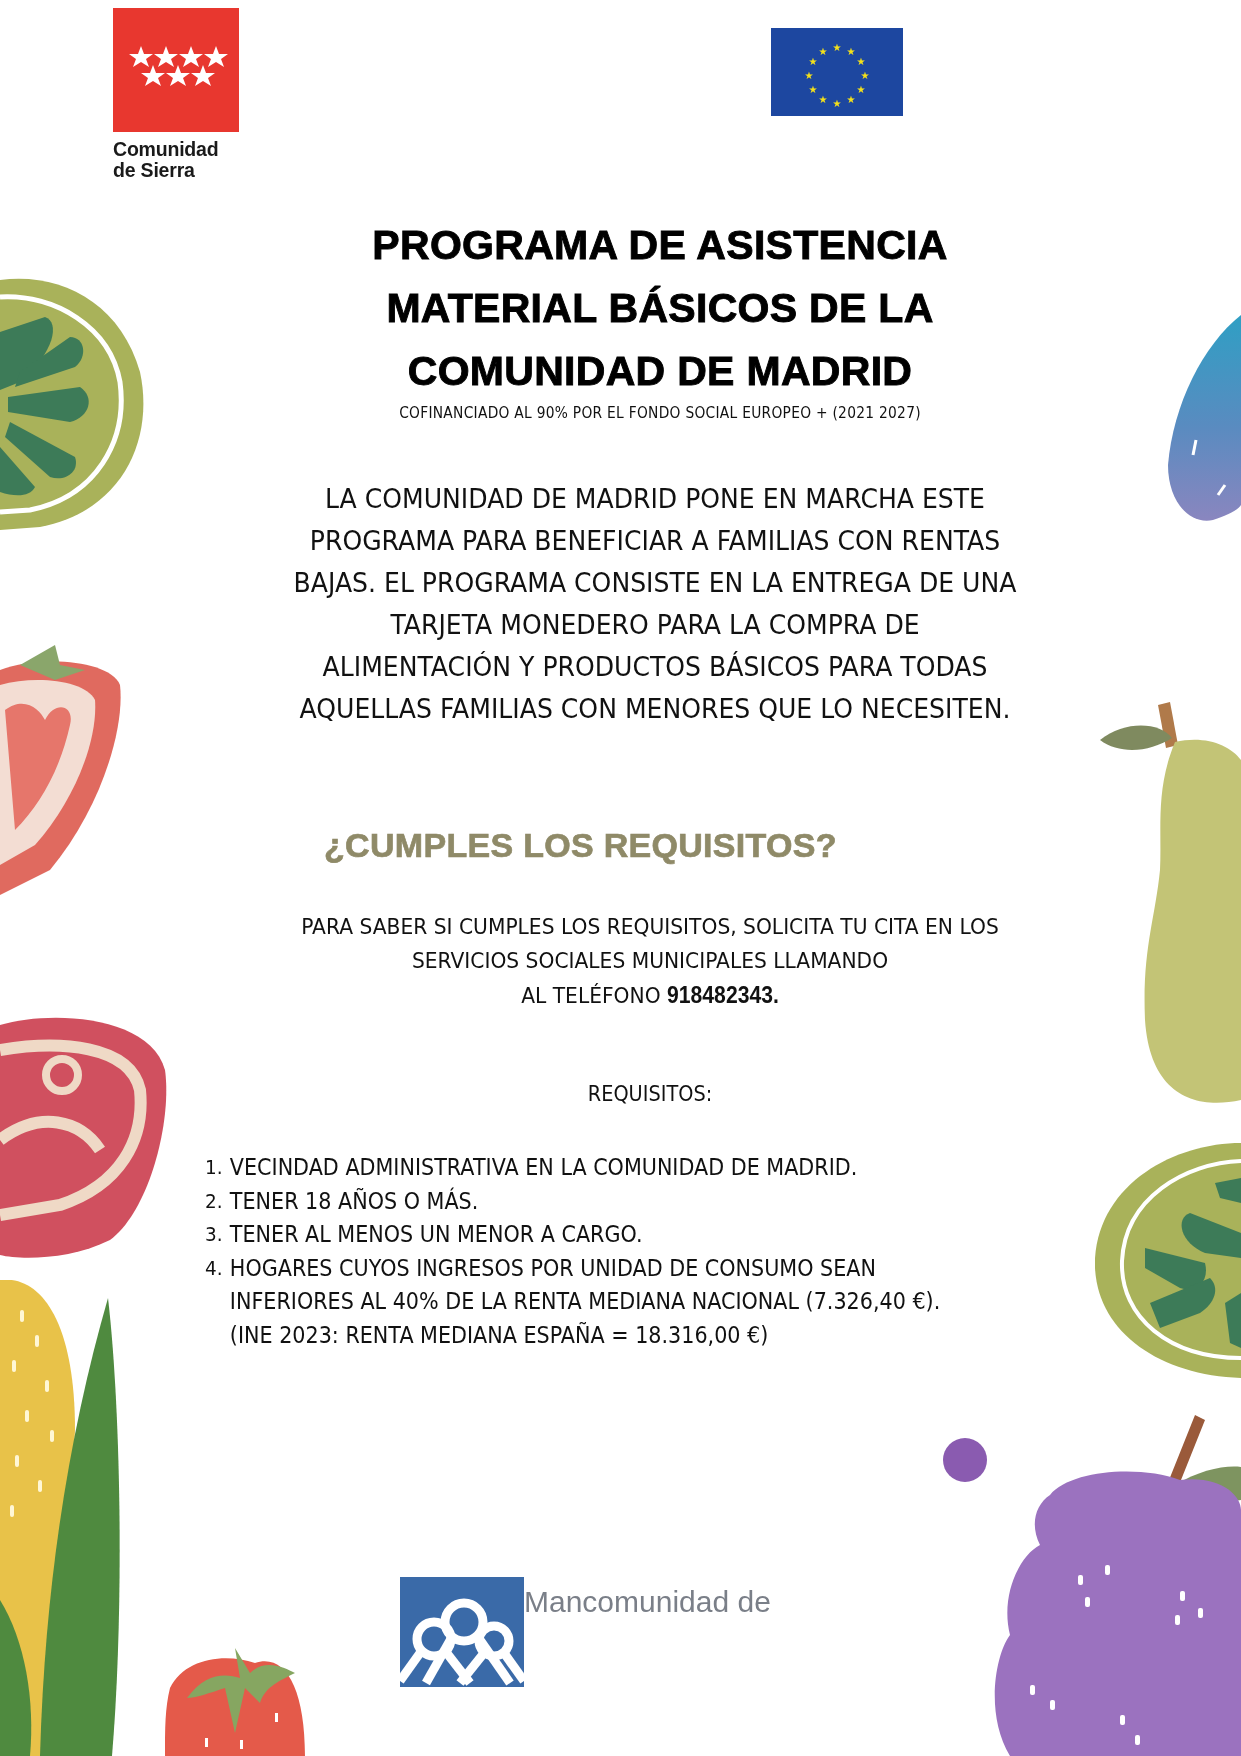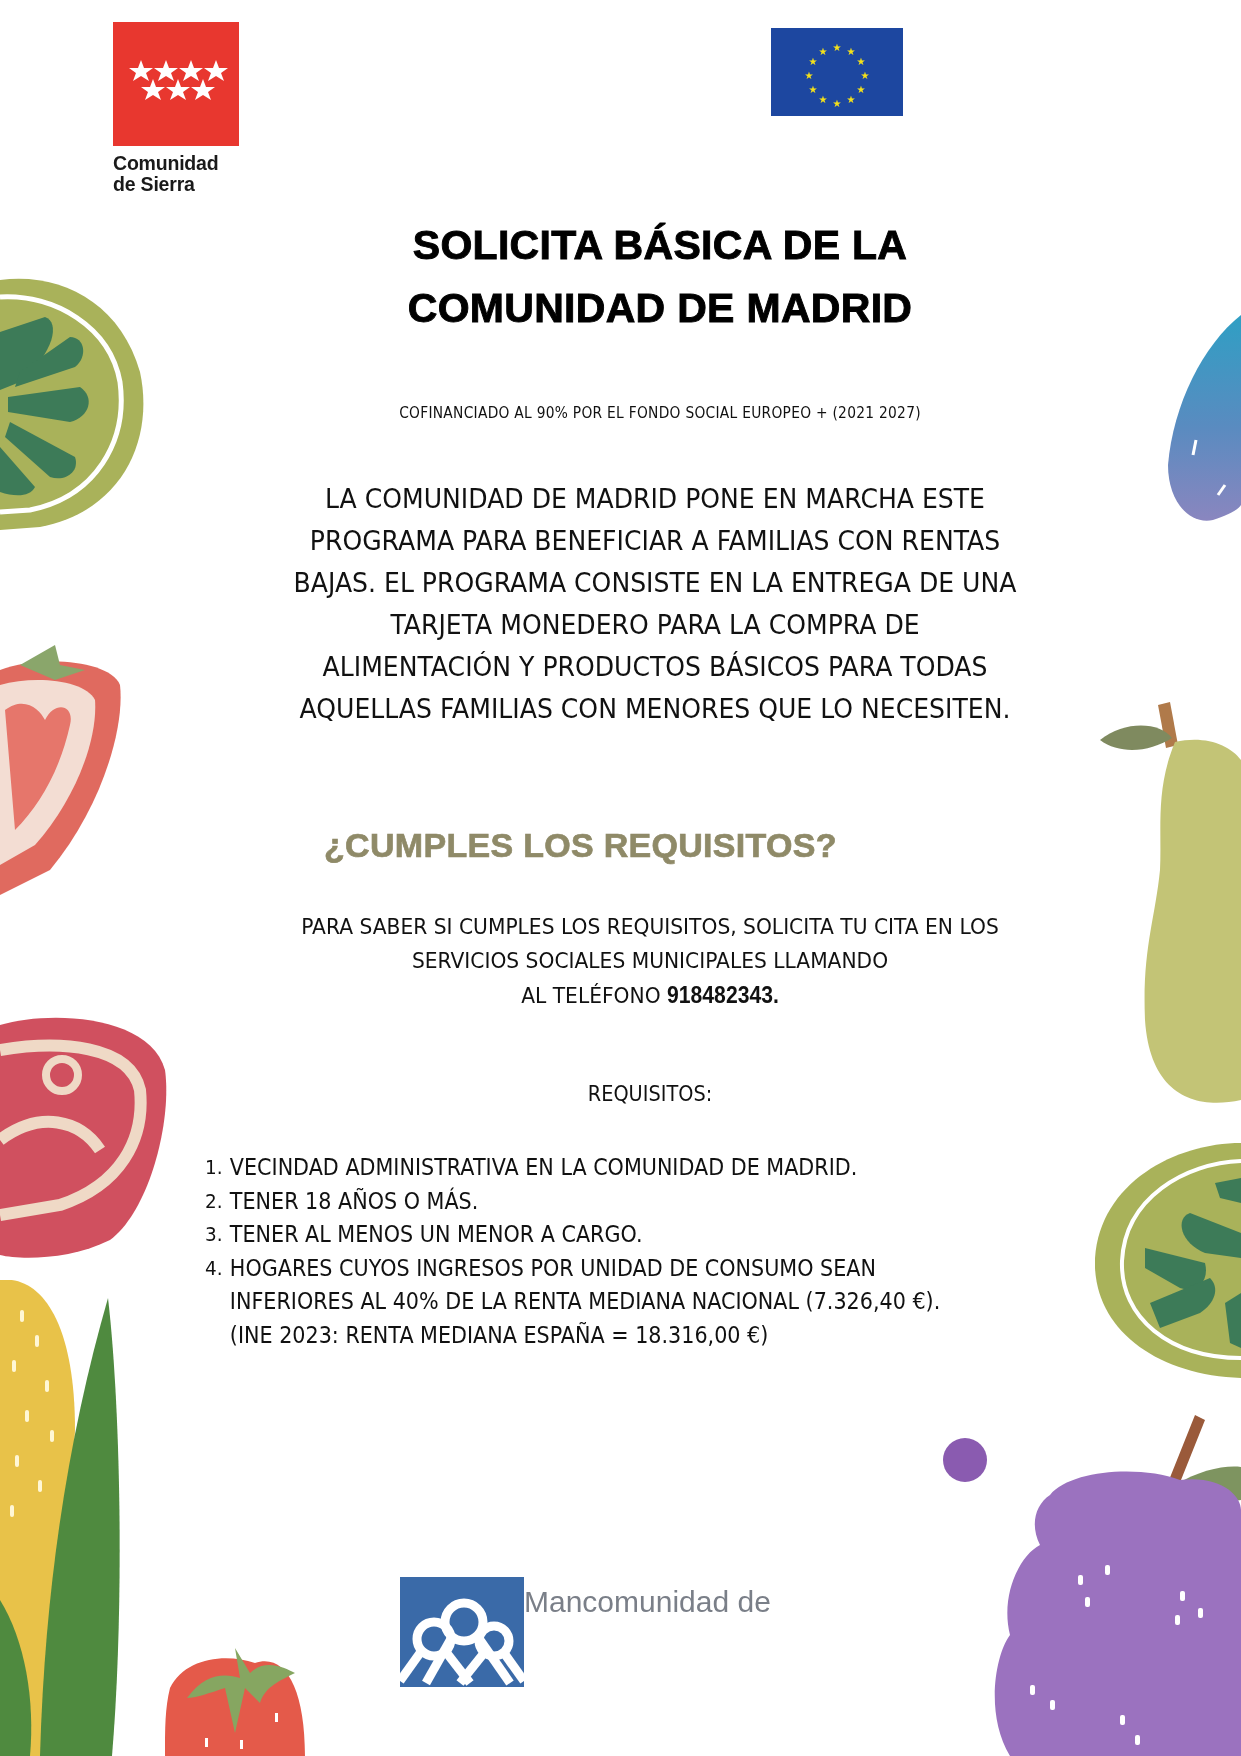--- a/index.html
+++ b/index.html
@@ -1,21 +1,21 @@
 <!DOCTYPE html>
 <html><head>
 <meta charset="utf-8">
 <style>
   html, body { margin:0; padding:0; background:#ffffff; }
   body { width:1241px; height:1756px; position:relative; overflow:hidden;
          font-family:"DejaVu Sans", sans-serif; color:#111; }
   .abs { position:absolute; }
 
   
-  .cm-logo { left:113px; top:22px; width:101px; }
+  .cm-logo { left:113px; top:8px; width:101px; }
   .cm-flag { width:126px; height:124px; background:#e8372f; position:relative; }
   .cm-flag svg { position:absolute; left:0; top:0; }
   .cm-text { font-family:"Liberation Sans", sans-serif; font-weight:bold; font-size:19.5px;
              line-height:21px; color:#1a1a1a; margin-top:7px; letter-spacing:-0.2px; }
 
   
   .eu-logo { left:771px; top:28px; display:flex; align-items:center; }
   .eu-flag { width:132px; height:88px; background:#1d47a0; position:relative; }
   .eu-text { margin-left:19px; font-family:"Liberation Sans", sans-serif; font-weight:bold;
              font-size:26px; line-height:33px; color:#1d4c98; }
@@ -199,21 +199,22 @@
           <text x="42" y="65">★</text>
         <text x="38" y="51">★</text>
           <text x="42" y="37">★</text>
           <text x="52" y="27">★</text>
       </g>
     </svg>
   </div>
 </div>
 
 <div class="abs title">
-  <div>SOLICITA BÁSICA DE LA</div>
+  <div>PROGRAMA DE ASISTENCIA</div>
+  <div>MATERIAL BÁSICOS DE LA</div>
   <div>COMUNIDAD DE MADRID</div>
 </div>
 <div class="abs subtitle">COFINANCIADO AL 90% POR EL FONDO SOCIAL EUROPEO + (2021 2027)</div>
 
 <div class="abs intro">
   <div>LA COMUNIDAD DE MADRID PONE EN MARCHA ESTE</div>
   <div>PROGRAMA PARA BENEFICIAR A FAMILIAS CON RENTAS</div>
   <div>BAJAS. EL PROGRAMA CONSISTE EN LA ENTREGA DE UNA</div>
   <div>TARJETA MONEDERO PARA LA COMPRA DE</div>
   <div>ALIMENTACIÓN Y PRODUCTOS BÁSICOS PARA TODAS</div>

